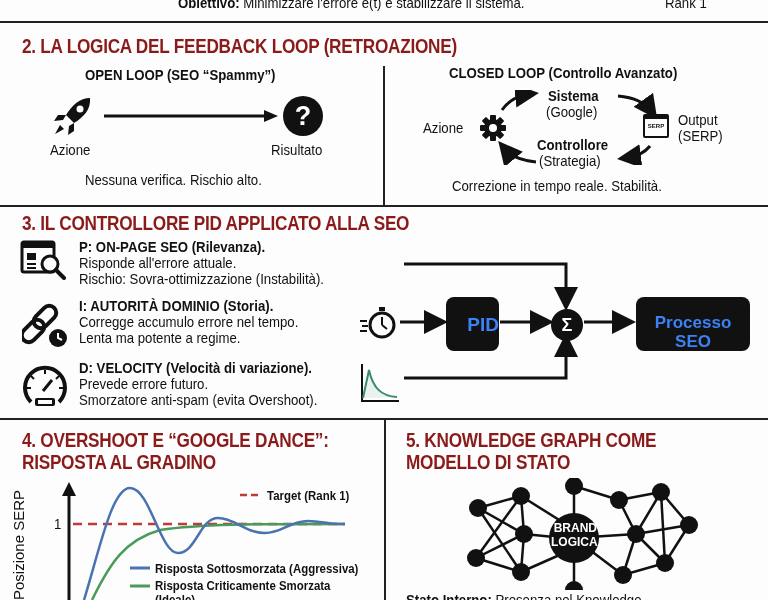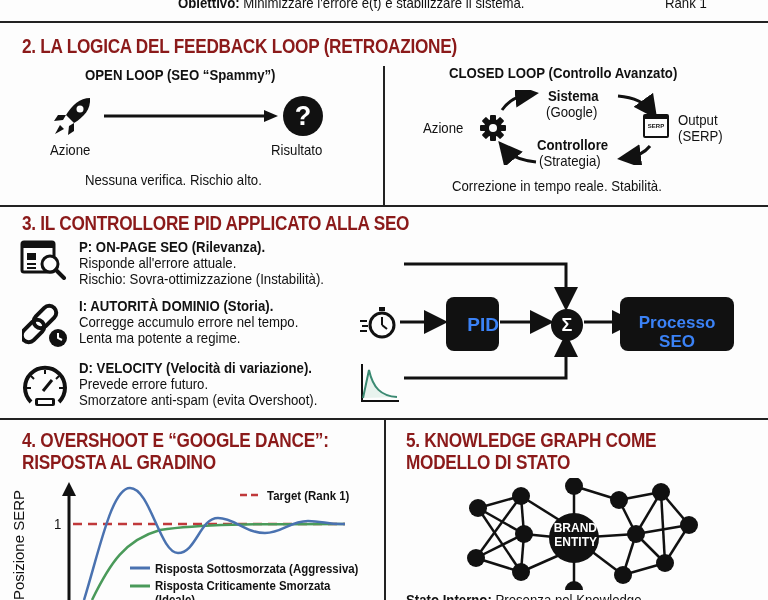--- a/index.html
+++ b/index.html
@@ -137,21 +137,21 @@
   <line x1="24" y1="20" x2="24" y2="12" stroke="#111" stroke-width="2"></line>
   <line x1="24" y1="20" x2="29" y2="24" stroke="#111" stroke-width="2"></line>
   <line x1="2" y1="16" x2="9" y2="16" stroke="#111" stroke-width="2"></line>
   <line x1="4" y1="21" x2="10" y2="21" stroke="#111" stroke-width="2"></line>
   <line x1="2" y1="26" x2="9" y2="26" stroke="#111" stroke-width="2"></line>
 </svg>
 <div class="box" style="left:446px; top:297px; width:53px; height:54px; font-size:19px;">
     <span>PID</span>
   </div>
 <div class="abs" style="left:551px; top:309px; width:32px; height:32px; border-radius:50%; background:#111; color:#fff; font-size:18px; font-weight:bold; text-align:center; line-height:32px;"><span>Σ</span></div>
-<div class="box" style="left:620px; top:297px; width:114px; height:54px; font-size:17px; flex-direction:column;">
+<div class="box" style="left:636px; top:297px; width:114px; height:54px; font-size:17px; flex-direction:column;">
   <span>Processo</span>
   <span>SEO</span>
 </div>
 <svg class="abs" style="left:359px; top:362px;" width="42" height="42" viewBox="0 0 42 42">
   <polyline points="3,2 3,39 40,39" stroke="#111" stroke-width="2" fill="none"></polyline>
   <path d="M4 36 L10 8 C14 26 22 34 38 35" stroke="#3b8a72" stroke-width="2" fill="#e8f3ee"></path>
 </svg>
 
 <div class="hline" style="left:0; top:418px; width:768px;"></div>
 
@@ -225,17 +225,17 @@
     <circle cx="277" cy="14" r="9"></circle>
     <circle cx="252" cy="56" r="9"></circle>
     <circle cx="305" cy="47" r="9"></circle>
     <circle cx="281" cy="85" r="9"></circle>
     <circle cx="239" cy="97" r="9"></circle>
     <circle cx="190" cy="60" r="25"></circle>
   </g>
 </svg>
 <div class="abs" style="left:551px; top:521px; width:46px; text-align:right; color:#fff; font-weight:bold; font-size:12px; line-height:14px;">
   <div>BRAND</div>
-  <div>ENTITY</div>
+  <div>LOGICA</div>
 </div>
 <div class="txt" style="left:406px; top:592px; font-size:15px;">
   <span class="bold">Stato Interno:</span><span> Presenza nel Knowledge</span>
 </div>
 
 </body></html>

